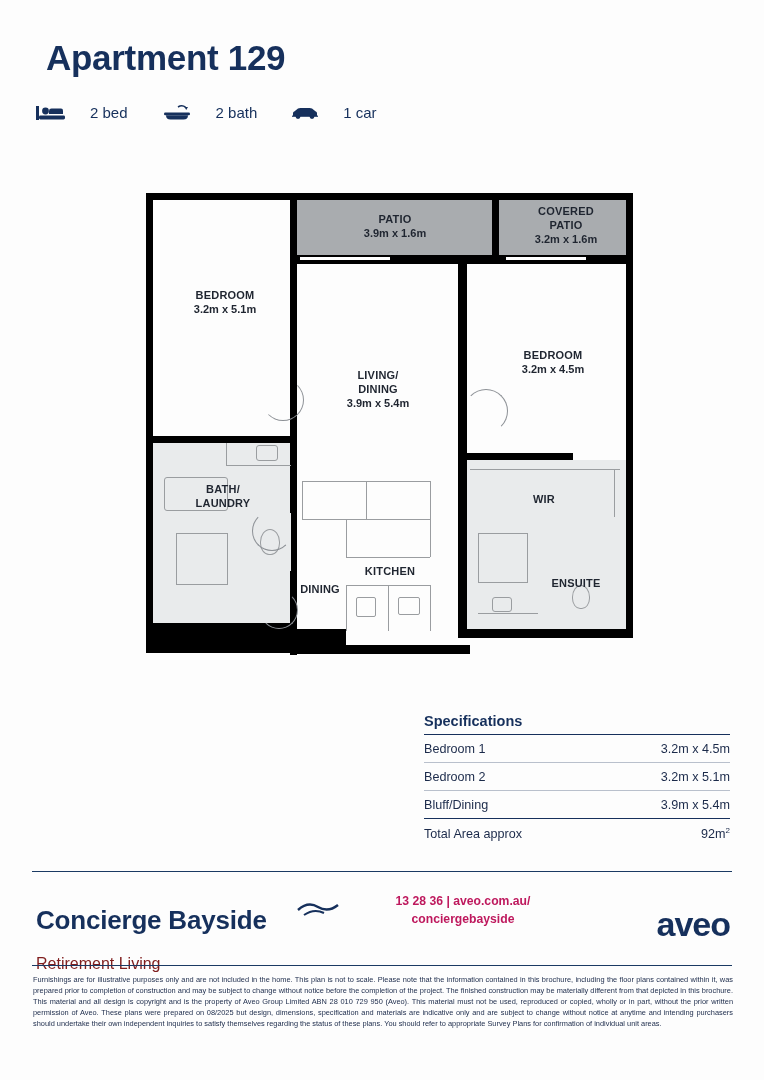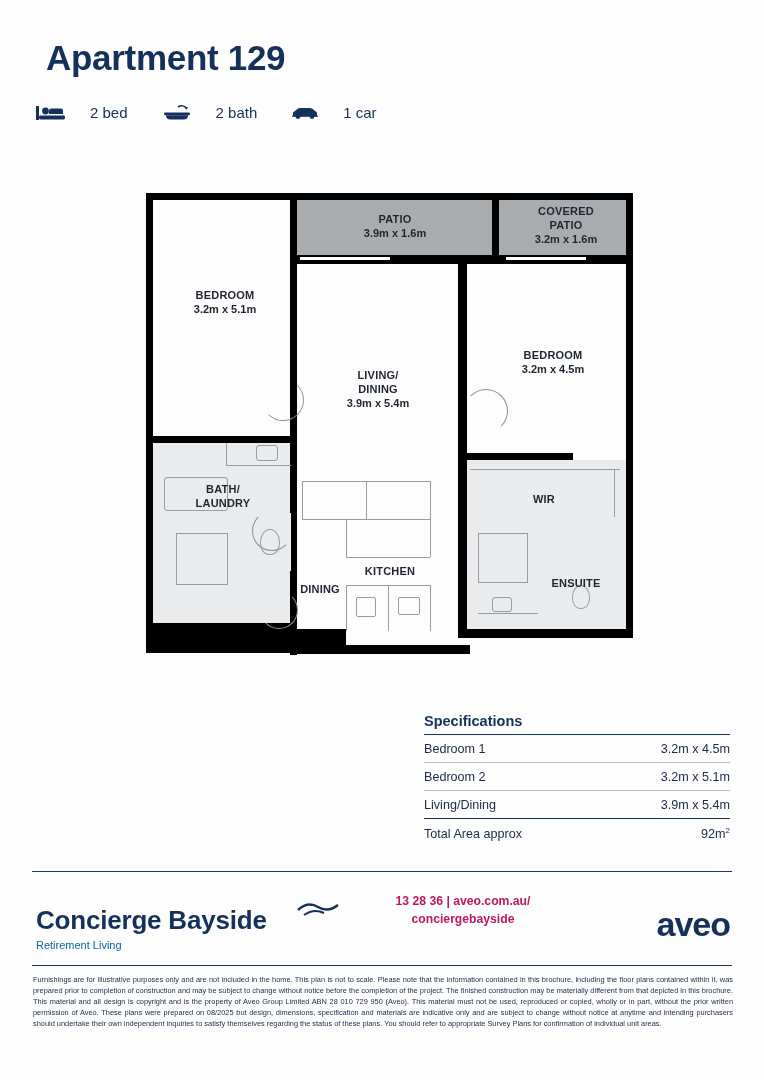--- a/index.html
+++ b/index.html
@@ -51,21 +51,21 @@
   .specs td { padding:7px 0 6px 0; border-top:1px solid #b9c0cc; }
   .specs tr:first-child td { border-top:1px solid #16305c; }
   .specs td.v { text-align:right; }
   .specs tr.total td { font-weight:normal; border-top:1px solid #16305c; }
   sup { font-size:8px; vertical-align:super; }
 
   
   .hr-top { position:absolute; left:32px; top:871px; width:700px; height:1px; background:#1b3a63; }
   .brand { position:absolute; left:36px; top:905px; }
   .brand .name { font-size:26px; font-weight:bold; color:#16305c; letter-spacing:-0.2px; }
-  .brand .sub { font-size:11px; color:#0369a1; margin-top:3px; }
+  .brand .sub { font-size:16px; color:#7f1d1d; margin-top:19px; }
   .swoosh { position:absolute; left:296px; top:898px; }
   .contact { position:absolute; left:338px; top:893px; width:250px; text-align:center; font-size:12.2px; color:#be185d; line-height:1.45; font-weight:bold; }
   .contact .addr { display:flex; align-items:center; justify-content:center; gap:5px; }
   .pin { color:#1fb6a6; }
   .aveo { position:absolute; right:34px; top:905px; font-size:34px; font-weight:bold; color:#16305c; letter-spacing:-1px; }
   .hr-bot { position:absolute; left:32px; top:965px; width:700px; height:1px; background:#1b3a63; }
   .legal { position:absolute; left:33px; top:974px; width:700px; font-size:7.4px; line-height:1.5; color:#1b2a4a; text-align:justify; }
 </style>
 </head>
 <body>
@@ -242,21 +242,21 @@
       <tbody>
           <tr>
         <td>Bedroom 1</td>
         <td class="v">3.2m x 4.5m</td>
       </tr>
       <tr>
         <td>Bedroom 2</td>
         <td class="v">3.2m x 5.1m</td>
       </tr>
       <tr>
-        <td>Living/Dining</td>
+        <td>Bluff/Dining</td>
         <td class="v">3.9m x 5.4m</td>
       </tr>
       <tr class="total">
         <td>Total Area approx</td>
         <td class="v"><span>92m</span><sup>2</sup></td>
       </tr>
     </tbody>
       </table>
   </div>
 

